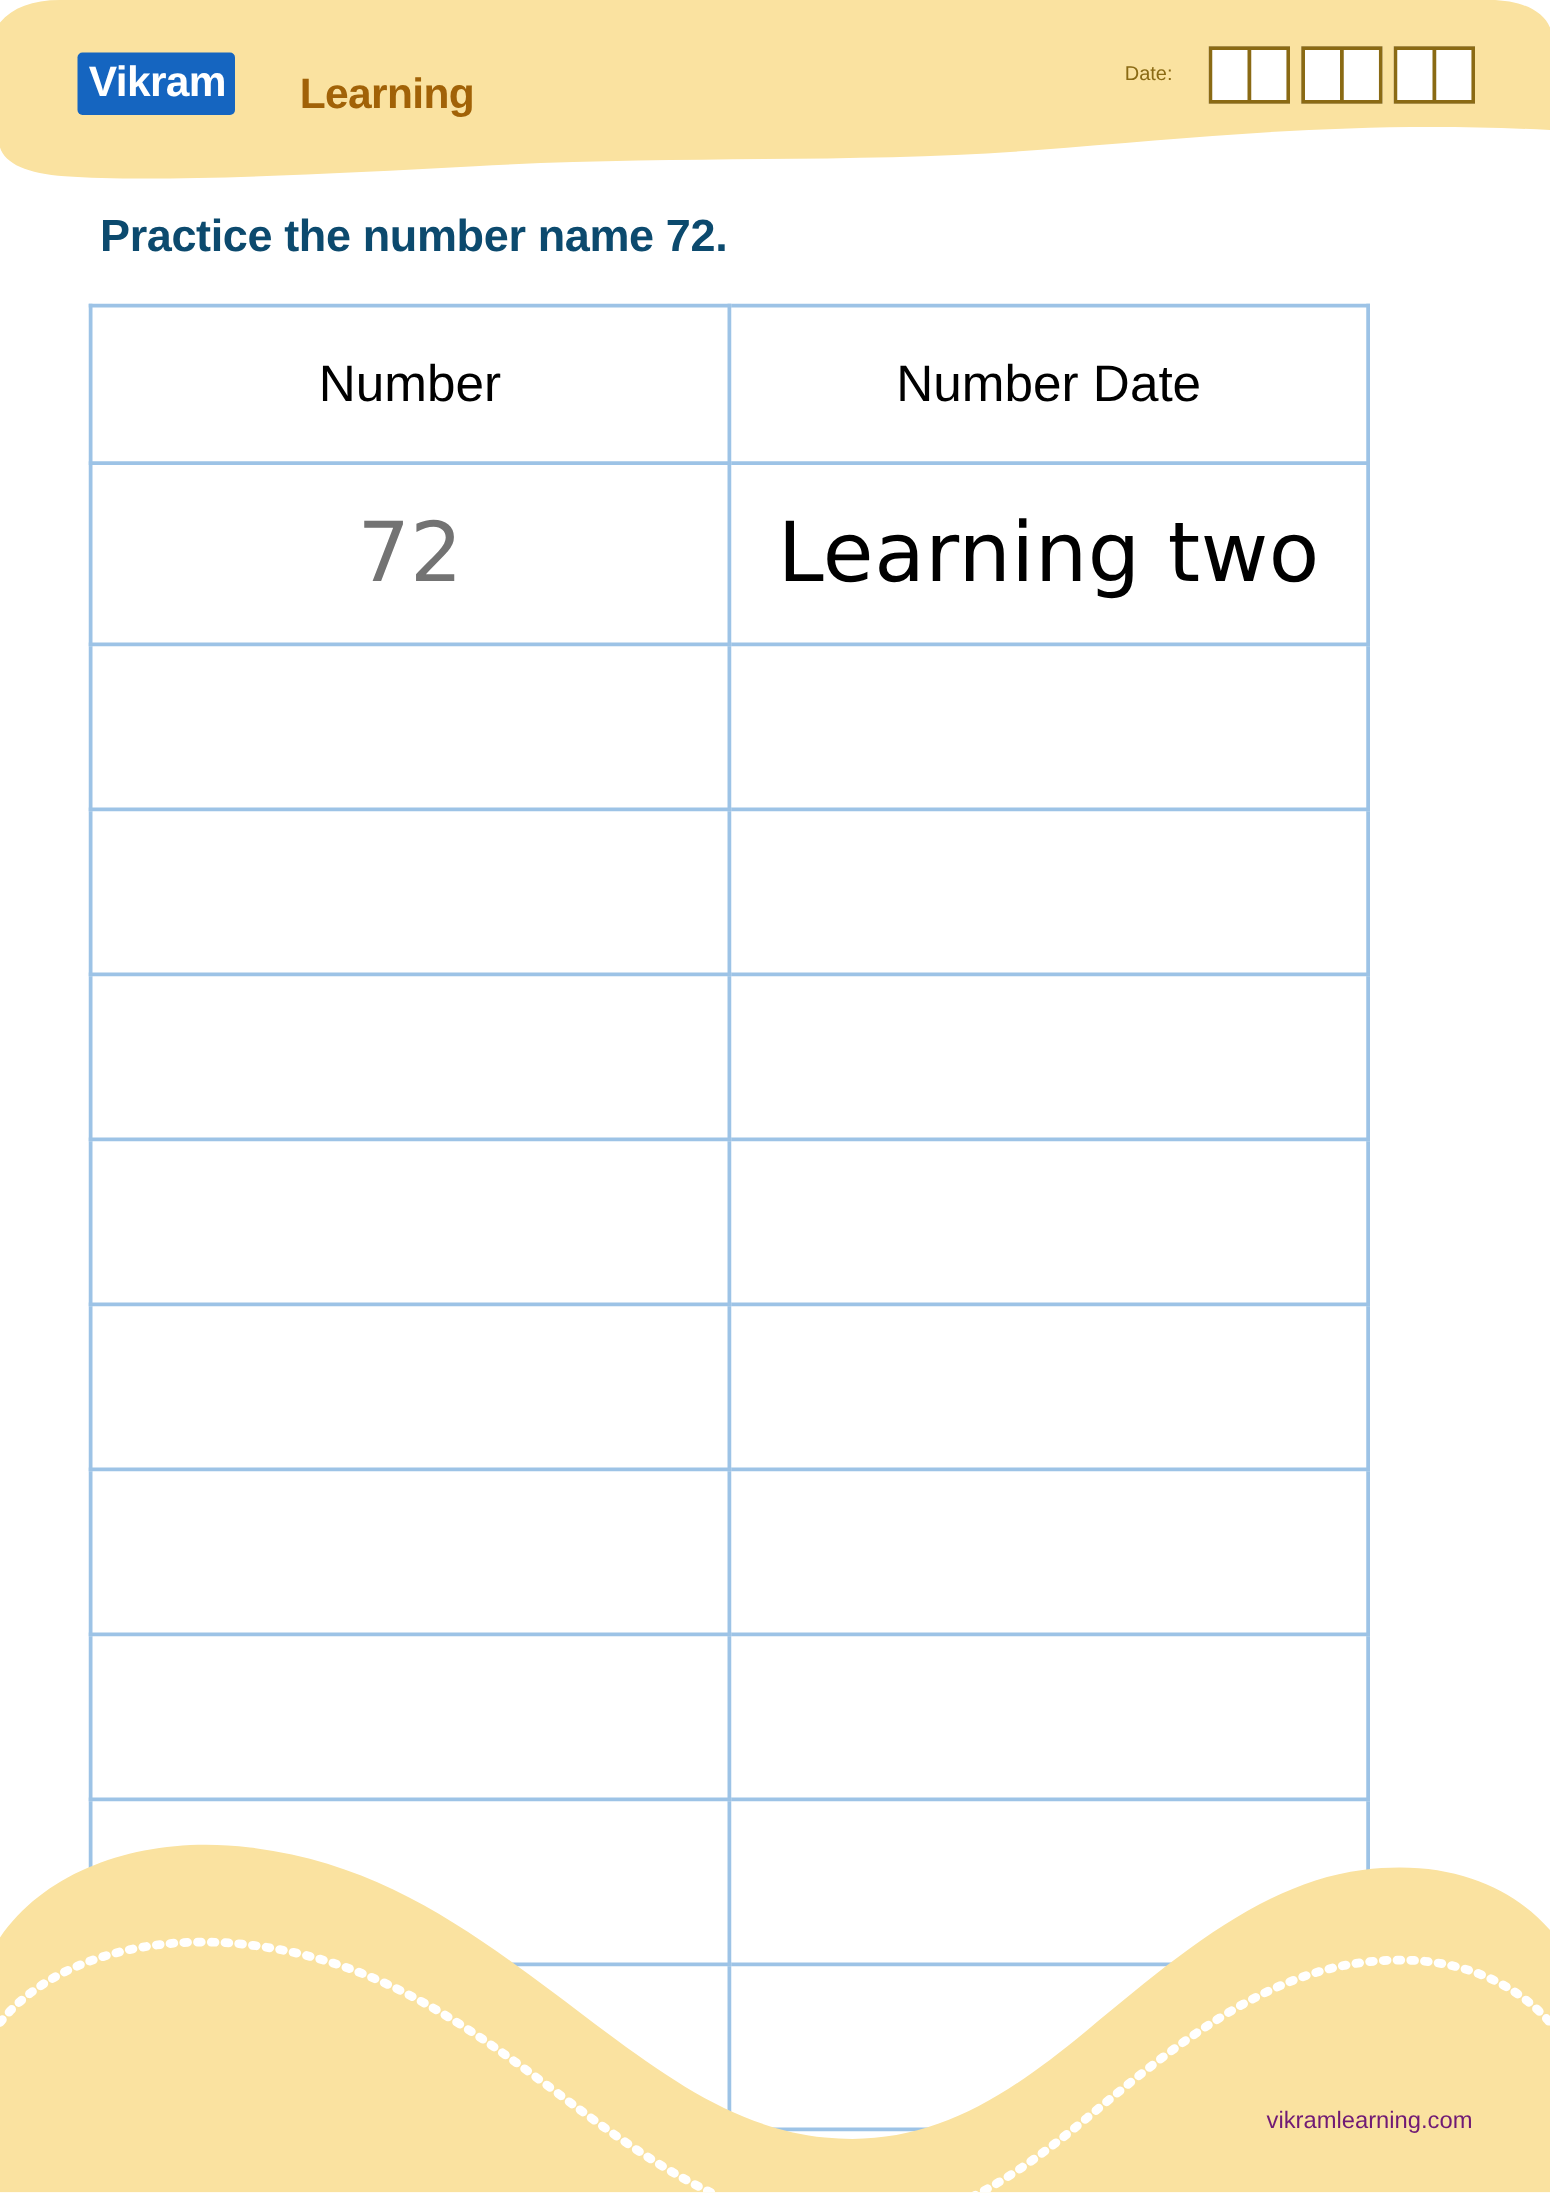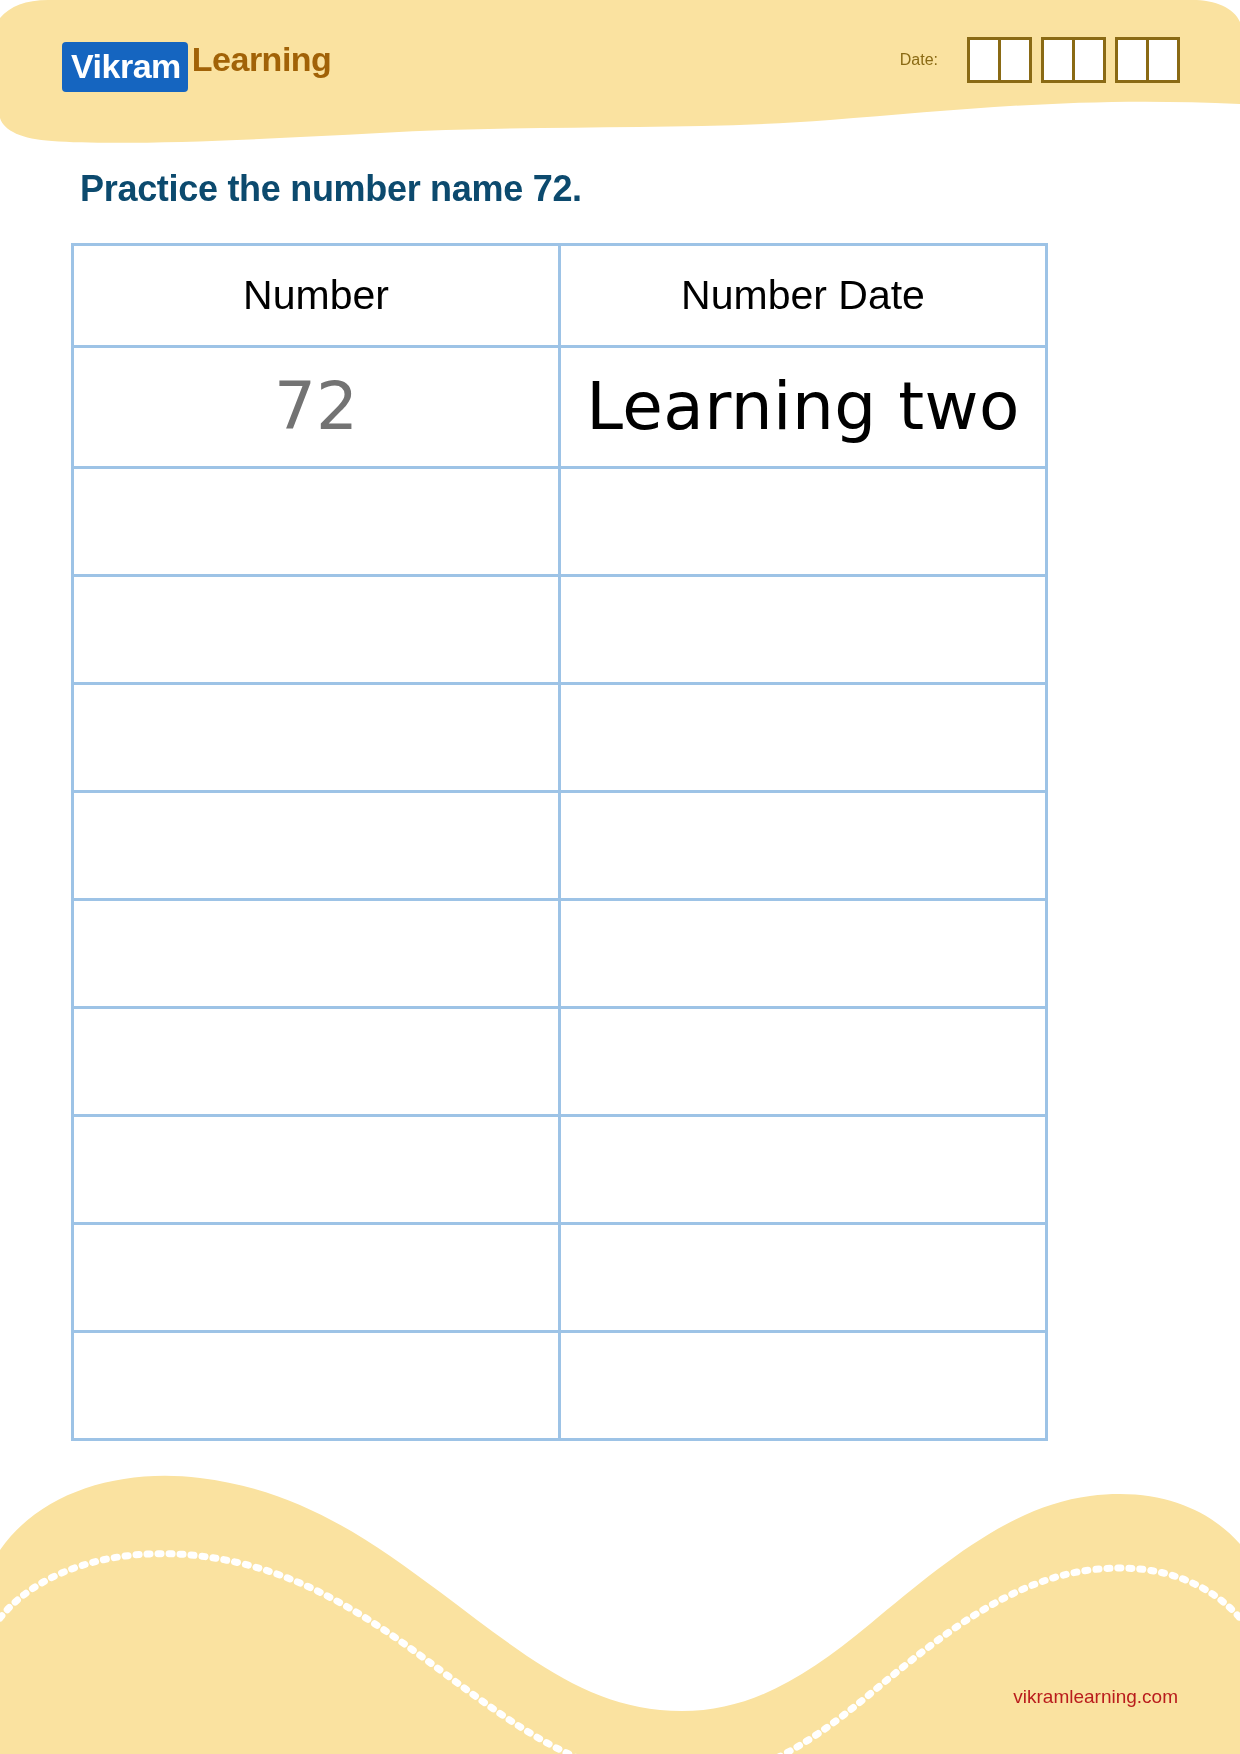--- a/index.html
+++ b/index.html
@@ -36,22 +36,23 @@
     display: flex;
     align-items: center;
     justify-content: space-between;
     padding: 0 60px 0 62px;
     box-sizing: border-box;
   }
 
   
   .logo {
     display: flex;
-    align-items: flex-start;
+    align-items: flex-end;
     margin-top: 16px;
+    gap: 48px;
   }
   .logo-badge {
     background: #1565c0;
     color: #ffffff;
     font-size: 34px;
     font-weight: bold;
     line-height: 1;
     padding: 7px 7px 9px 9px;
     border-radius: 4px;
     letter-spacing: -0.5px;
@@ -121,21 +122,21 @@
     left: 71px;
     width: 968px;
     border-collapse: collapse;
     table-layout: fixed;
   }
   .worksheet-table td {
     border: 3px solid #9dc3e6;
     height: 99px;
     text-align: center;
     vertical-align: middle;
-    padding: 0;
+    padding: 12px;
   }
   .col-number { width: 484px; }
   .col-name   { width: 484px; }
 
   .head-cell {
     font-size: 41px;
     color: #000000;
     font-family: "Liberation Sans", sans-serif;
     font-weight: normal;
   }
@@ -169,21 +170,21 @@
     overflow: hidden;
   }
   .footer-band svg {
     display: block;
   }
   .footer-url {
     position: absolute;
     right: 62px;
     bottom: 46px;
     font-size: 19px;
-    color: #b91c1c;
+    color: #701a75;
     font-family: "Liberation Sans", sans-serif;
   }
 </style>
 </head>
 <body>
 
 <div class="header-band">
   <svg width="1240" height="150" viewBox="0 0 1240 150" xmlns="http://www.w3.org/2000/svg">
     <path d="M0,18 C10,6 26,0 48,0 L1192,0 C1216,0 1234,8 1240,22 L1240,104
              C1080,96 960,110 830,120 C690,131 540,124 380,133

